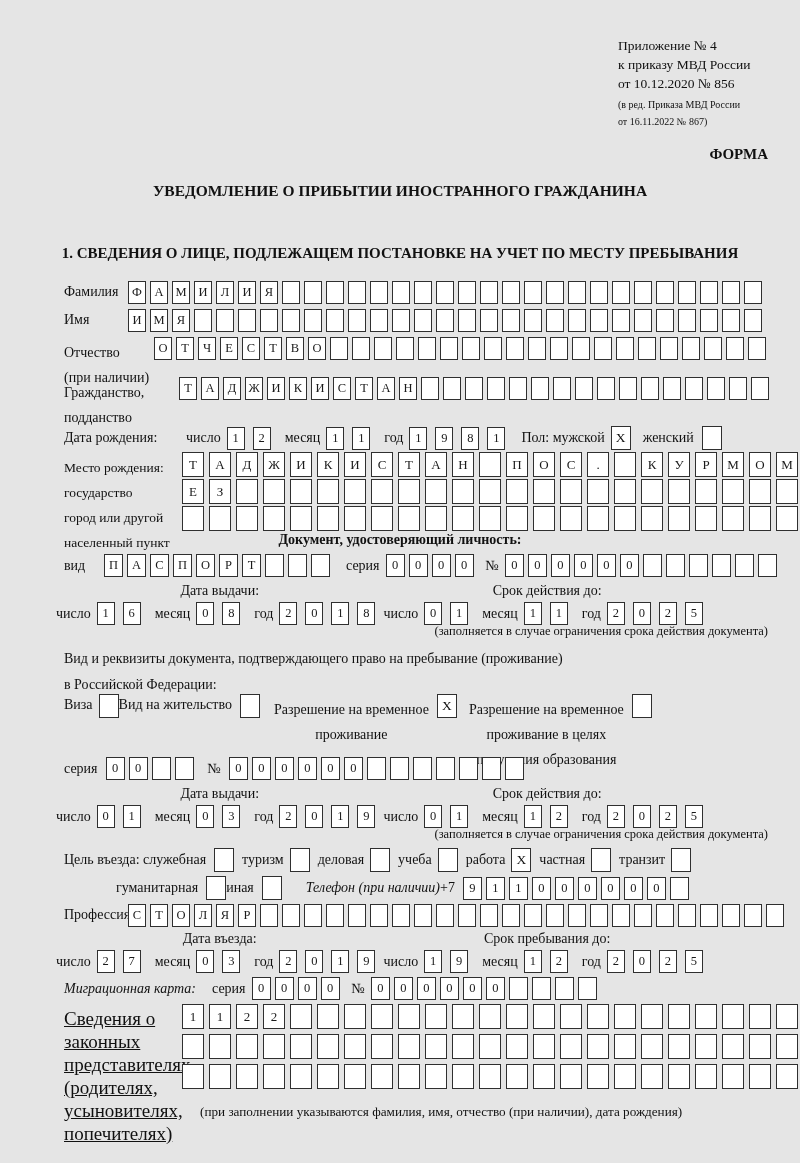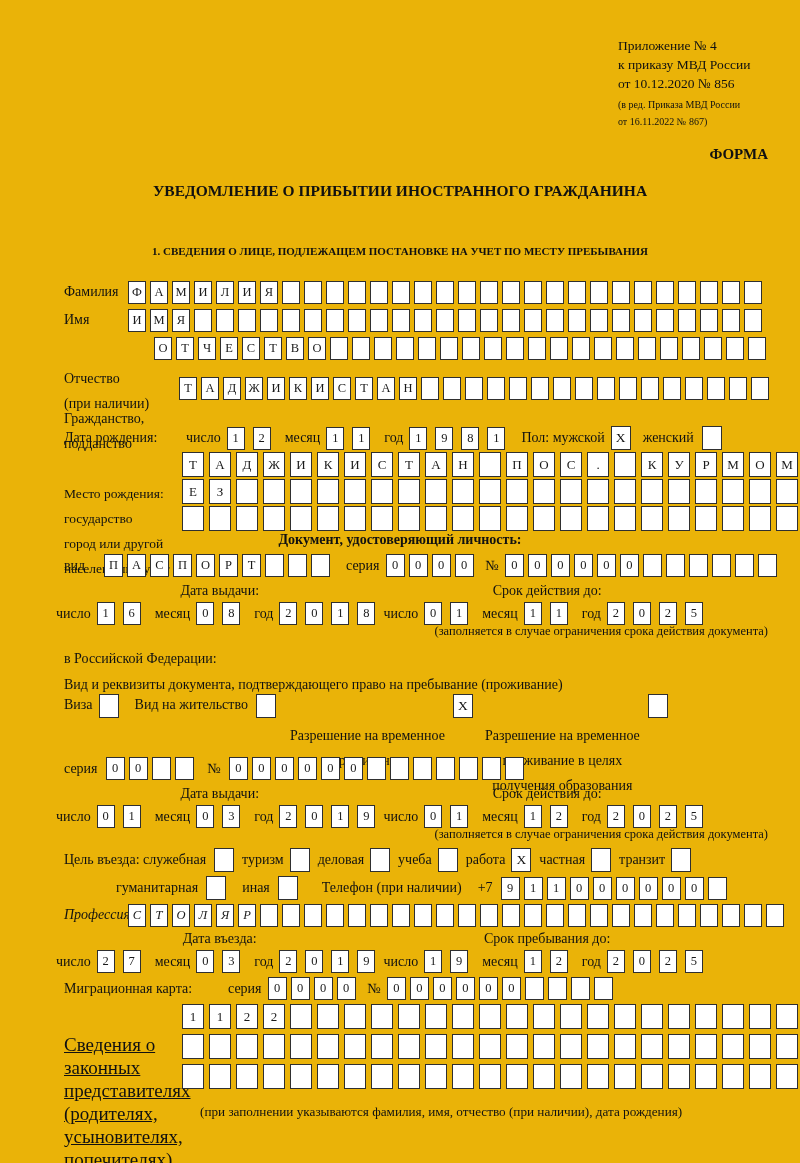--- a/index.html
+++ b/index.html
@@ -1,49 +1,49 @@
 <!DOCTYPE html>
 <html><head>
 <meta charset="utf-8">
 <style>
   html,body{margin:0;padding:0;background:#fff;}
-  .page{position:relative;width:800px;height:1163px;background:#eab308;color:#111;
+  .page{position:relative;width:800px;height:1163px;background:#e5e5e5;color:#111;
         font-family:"Liberation Serif",serif;font-size:14px;overflow:hidden;}
   .abs{position:absolute;}
   
   .appendix{left:618px;top:36px;font-size:13.5px;line-height:19px;}
   .appendix-note{margin-top:3px;font-size:10px;line-height:17px;}
   .forma{right:32px;top:146px;font-weight:bold;font-size:15px;}
   .title{left:0;top:179px;width:100%;text-align:center;font-weight:bold;font-size:15.5px;line-height:23px;}
   .title-underline{display:inline-block;width:56px;height:2px;background:#3a3a3a;margin-left:10px;}
-  .sec1{left:0;top:245px;width:100%;text-align:center;font-weight:bold;font-size:11px;}
+  .sec1{left:0;top:245px;width:100%;text-align:center;font-weight:bold;font-size:15px;}
   
   .frow{position:absolute;left:64px;display:flex;align-items:flex-start;}
   .lblcol{flex:0 0 auto;padding-top:3px;}
-  .ml{white-space:pre-line;margin-top:26px;}.lh25{line-height:25px;}.lh23{line-height:23px;}
+  .ml{white-space:pre-line;}.lh25{line-height:25px;}.lh23{line-height:23px;}
   .cells{display:inline-flex;flex:0 0 auto;}
   .cell{box-sizing:border-box;border:1.6px solid #2f2f2f;background:#fff;color:#1a1a1a;
         display:inline-flex;align-items:center;justify-content:center;font-size:12.5px;}
   .c-sm .cell{width:18px;height:23px;margin-right:4px;}
   .c-md .cell{width:19px;height:23px;margin-right:4px;}
   .c-lg .cell{width:22px;height:25px;margin-right:5px;font-size:13px;}
   .c-dt .cell{width:18px;height:23px;margin-right:8px;}
   .chk{box-sizing:border-box;flex:0 0 auto;width:20px;height:24px;border:1.6px solid #2f2f2f;
        display:inline-flex;align-items:center;justify-content:center;font-size:13.5px;background:#fff;}
   .stack>.cells{margin-bottom:2px;}
   .doc-head{left:0;top:532px;width:100%;text-align:center;font-weight:bold;font-size:14px;}
   .dates{position:absolute;left:56px;width:706px;display:flex;justify-content:flex-start;}
   .dgroup{flex:0 0 auto;}
   .dhead{text-align:center;margin-bottom:3px;}
   .drow{display:flex;align-items:center;gap:6px;}
   .note{position:absolute;right:32px;font-size:12.5px;}
   .plain{position:absolute;left:64px;font-size:14px;line-height:26px;}
   .ctr{text-align:center;}
   .gap6{margin-right:6px;}.gap8{margin-right:8px;}.gap10{margin-right:10px;}
-  .gap12{margin-right:12px;}.gap14{margin-right:14px;}.gap16{margin-right:16px;}.gap24{margin-right:24px;}
+  .gap12{margin-right:12px;}.gap14{margin-right:14px;}.gap16{font-style:italic;}.gap24{margin-right:24px;}
   .bottom-note{position:absolute;left:200px;top:1104px;font-size:13.2px;}
 </style>
 </head>
 <body>
 
 <div class="page">
 
   <div class="abs appendix">
     <div>Приложение № 4</div>
     <div>к приказу МВД России</div>
@@ -393,22 +393,22 @@
             <span class="cell">2</span>
             <span class="cell">5</span>
           </span>
       </div>
     </div>
   </div>
 
   <div class="note" style="top:624px;">(заполняется в случае ограничения срока действия документа)</div>
 
   <div class="plain" style="top:646px;">
+    <div>Вид и реквизиты документа, подтверждающего право на пребывание (проживание)</div>
     <div>в Российской Федерации:</div>
-    <div>Вид и реквизиты документа, подтверждающего право на пребывание (проживание)</div>
   </div>
 
   <div class="frow" style="top:694px;">
     <span class="gap6" style="padding-top:3px;">Виза</span>
     <span class="chk gap16"></span>
     <span class="gap8" style="padding-top:3px;">Вид на жительство</span>
     <span class="chk gap14"></span>
     <span class="ml ctr gap8 lh25" style="padding-top:3px;">Разрешение на временное
 проживание</span>
     <span class="chk gap12">X</span>
@@ -524,21 +524,21 @@
         <span class="cell">0</span>
         <span class="cell">0</span>
         <span class="cell">0</span>
         <span class="cell">0</span>
         <span class="cell">0</span>
         <span class="cell">0</span>
         <span class="cell"></span>
       </span>
   </div>
 
-  <div class="frow" style="top:904px;font-style:italic;">
+  <div class="frow" style="top:904px;">
     <span class="lblcol" style="width:64px;">Профессия</span>
     <span class="cells c-sm">
         <span class="cell">С</span>
         <span class="cell">Т</span>
         <span class="cell">О</span>
         <span class="cell">Л</span>
         <span class="cell">Я</span>
         <span class="cell">Р</span>
         <span class="cell"></span>
         <span class="cell"></span>

